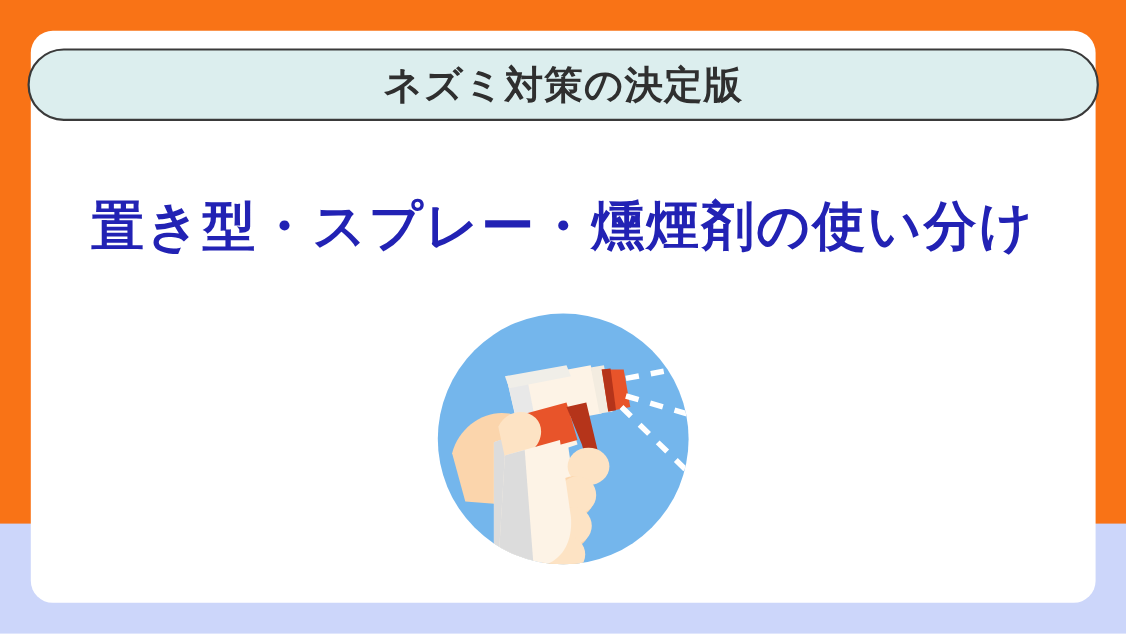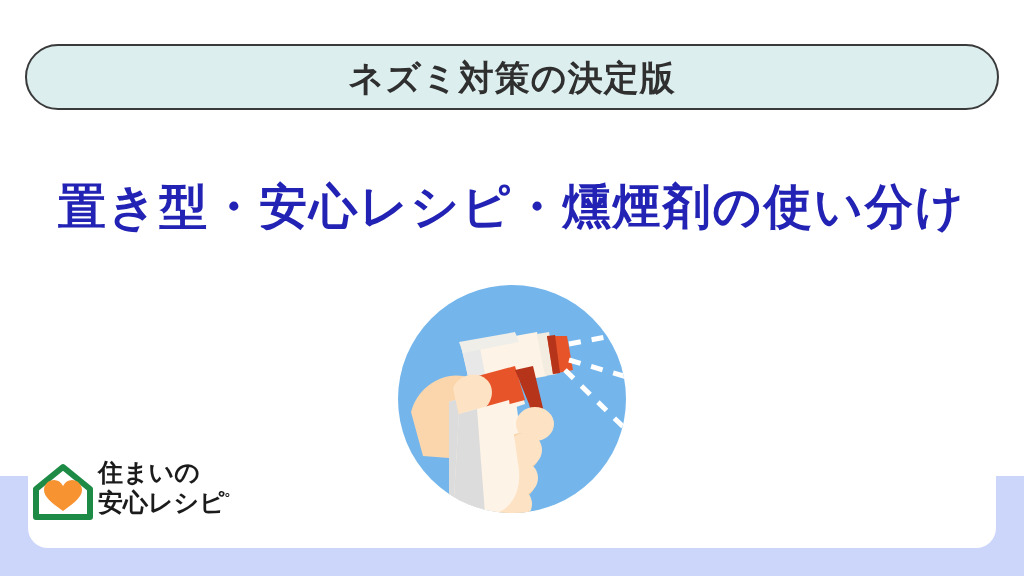--- a/index.html
+++ b/index.html
@@ -12,21 +12,21 @@
   }
   body {
     font-family: "Liberation Sans", "DejaVu Sans", sans-serif;
     background: #ccd6fa;
   }
 
   .stage {
     position: relative;
     width: 1024px;
     height: 476px;
-    background: #ffffff;
+    background: #f97316;
   }
 
   .card {
     position: absolute;
     left: 28px;
     top: 28px;
     width: 968px;
     height: 520px;
     background: #ffffff;
     border-radius: 20px;
@@ -136,21 +136,21 @@
 
 <div class="stage">
 
   <div class="card"></div>
 
   <div class="pill">
     <span class="pill-label">ネズミ対策の決定版</span>
   </div>
 
   <div class="title-wrap">
-    <div class="title-text">置き型・安心レシピ・燻煙剤の使い分け</div>
+    <div class="title-text">置き型・スプレー・燻煙剤の使い分け</div>
   </div>
 
   <div class="illo">
     <svg viewBox="0 0 230 230" xmlns="http://www.w3.org/2000/svg">
       <defs>
         <clipPath id="circleClip">
           <circle cx="115" cy="115" r="114"></circle>
         </clipPath>
       </defs>
 
@@ -198,35 +198,15 @@
         <g stroke="#ffffff" stroke-width="5" stroke-linecap="butt" stroke-dasharray="12 11" fill="none">
           <line x1="172" y1="60" x2="268" y2="42"></line>
           <line x1="172" y1="76" x2="268" y2="104"></line>
           <line x1="168" y1="86" x2="252" y2="168"></line>
         </g>
       </g>
     </svg>
   </div>
 
   <div class="logo">
-    <div class="logo-row">
-      <div class="logo-mark">
-        <svg viewBox="0 0 62 60" xmlns="http://www.w3.org/2000/svg">
-          <path d="M31 5 L 58 27 L 58 55 L 4 55 L 4 27 Z" fill="none" stroke="#1d8b45" stroke-width="6" stroke-linejoin="round"></path>
-          <path d="M31 49
-                   C 20 41, 12 35, 12 28
-                   C 12 22, 17 18, 22 18
-                   C 26 18, 29 20, 31 24
-                   C 33 20, 36 18, 40 18
-                   C 45 18, 50 22, 50 28
-                   C 50 35, 42 41, 31 49 Z" fill="#f79431"></path>
-        </svg>
-      </div>
-      <div class="logo-words">
-        <div class="logo-line">住まいの</div>
-        <div class="logo-line">
-          <span>安心レシピ</span><span class="deg">°</span>
-        </div>
-      </div>
-    </div>
   </div>
 
 </div>
 
 </body></html>

